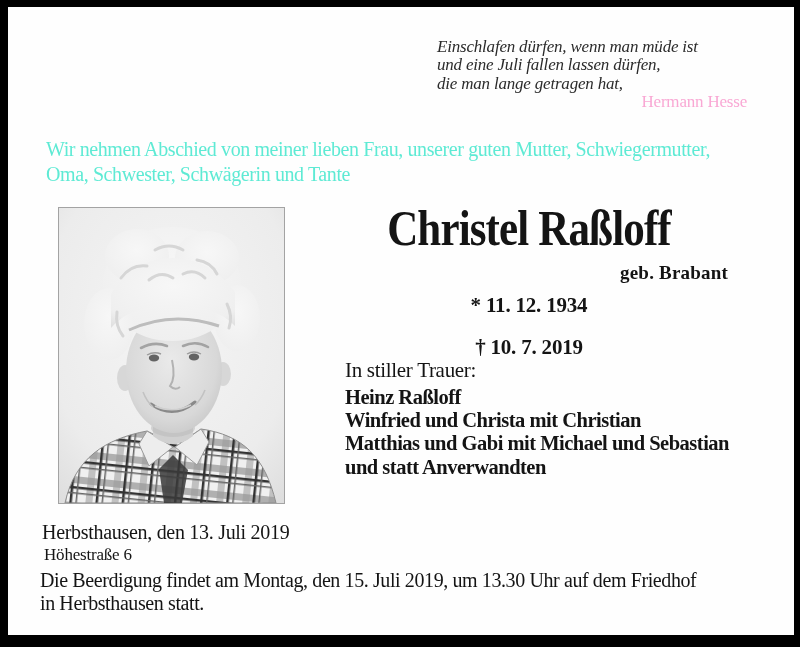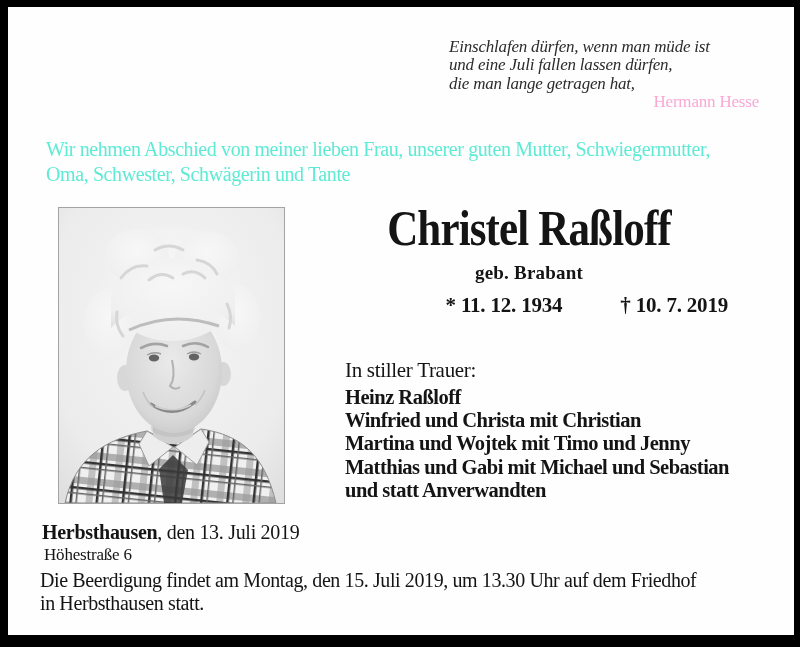--- a/index.html
+++ b/index.html
@@ -13,21 +13,21 @@
   }
   .paper{
     position:absolute;
     left:8px;top:7px;right:6px;bottom:12px;
     background:#fefefe;
   }
   .abs{position:absolute;}
 
   
   .quote{
-    left:449px;top:38px;width:310px;
+    left:437px;top:38px;width:310px;
     font-style:italic;
     font-size:17px;line-height:18.4px;
     color:#2b2b2b;
     letter-spacing:-0.2px;
   }
   .quote-attribution{
     font-style:normal;
     text-align:right;
     color:#f9a8d4;
   }
@@ -57,47 +57,48 @@
     position:absolute;left:0;top:202px;width:398px;
     font-size:50px;font-weight:bold;line-height:52px;
     white-space:nowrap;
     transform:scaleX(0.86);
     transform-origin:50% 0;
     letter-spacing:-1px;
     margin:0;
   }
   .birth-name{
     position:absolute;left:0;top:262px;width:398px;
-    font-size:19px;font-weight:bold;letter-spacing:0.2px;
+    font-size:19px;font-weight:bold;letter-spacing:0.2px;text-align:right;
   }
   .dates-row{
     position:absolute;left:0;top:293px;width:398px;
     font-size:21px;font-weight:bold;
-    display:flex;justify-content:flex-end;gap:58px;
+    display:flex;justify-content:flex-start;gap:17px;
     letter-spacing:-0.2px;
+    flex-direction:column;
   }
 
   
   .trauer-heading{
     left:345px;top:358px;
     font-size:21px;letter-spacing:-0.3px;text-align:center;
   }
   .mourners{
     left:345px;top:386px;width:430px;
     font-size:20.5px;font-weight:bold;
     line-height:23.2px;letter-spacing:-0.5px;
     white-space:nowrap;
   }
 
   
   .place-date{
     left:42px;top:521px;
     font-size:20px;letter-spacing:-0.3px;
   }
-  .place-date .bold{font-weight:bold;}
+  .place-date .bold{font-weight:normal;}
   .address{
     left:44px;top:545px;
     font-size:17px;letter-spacing:-0.2px;
   }
   .funeral{
     left:40px;top:569px;width:730px;
     font-size:20px;line-height:22.5px;
     letter-spacing:-0.4px;
   }
 </style>
@@ -211,21 +212,20 @@
     <div class="dates-row">
       <span>* 11. 12. 1934</span>
       <span>† 10. 7. 2019</span>
     </div>
   </div>
 
   <div class="abs trauer-heading">In stiller Trauer:</div>
   <div class="abs mourners">
     <div>Heinz Raßloff</div>
     <div>Winfried und Christa mit Christian</div>
-    <div>Martina und Wojtek mit Timo und Jenny</div>
     <div>Matthias und Gabi mit Michael und Sebastian</div>
     <div>und statt Anverwandten</div>
   </div>
 
   <div class="abs place-date">
     <span class="bold">Herbsthausen</span><span>, den 13. Juli 2019</span>
   </div>
   <div class="abs address">Höhestraße 6</div>
   <div class="abs funeral">
     <div>Die Beerdigung findet am Montag, den 15. Juli 2019, um 13.30 Uhr auf dem Friedhof</div>

